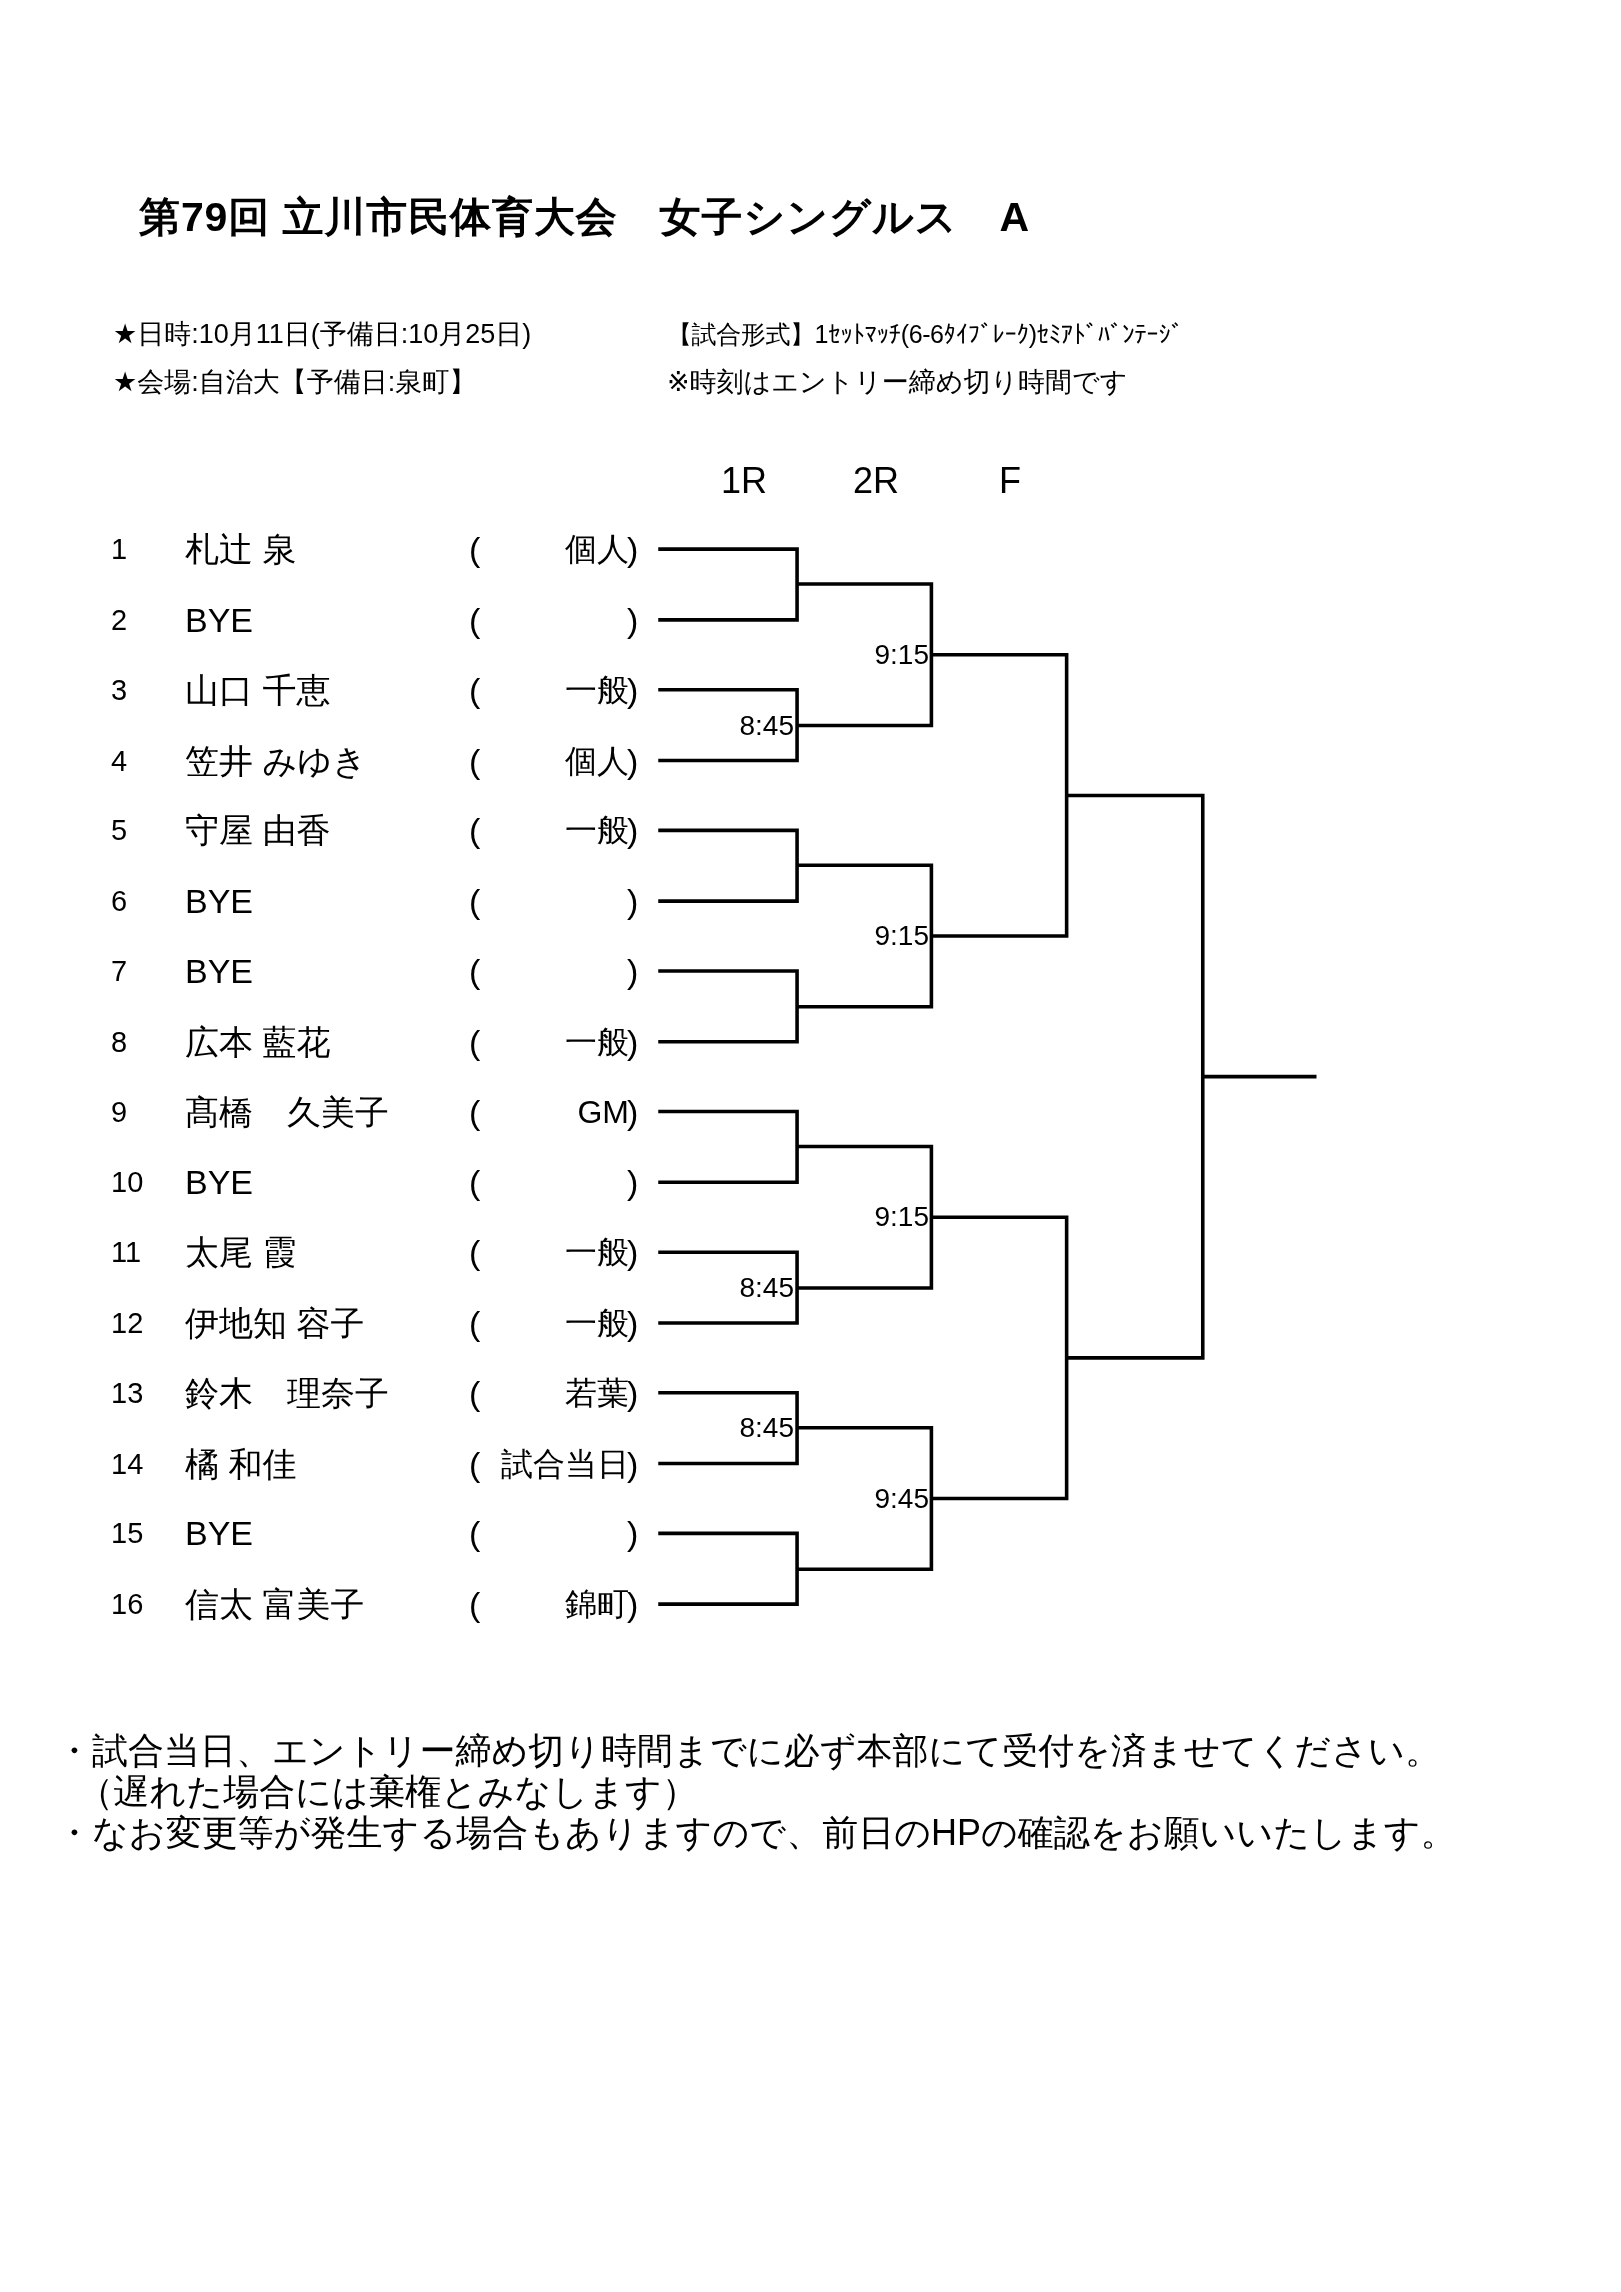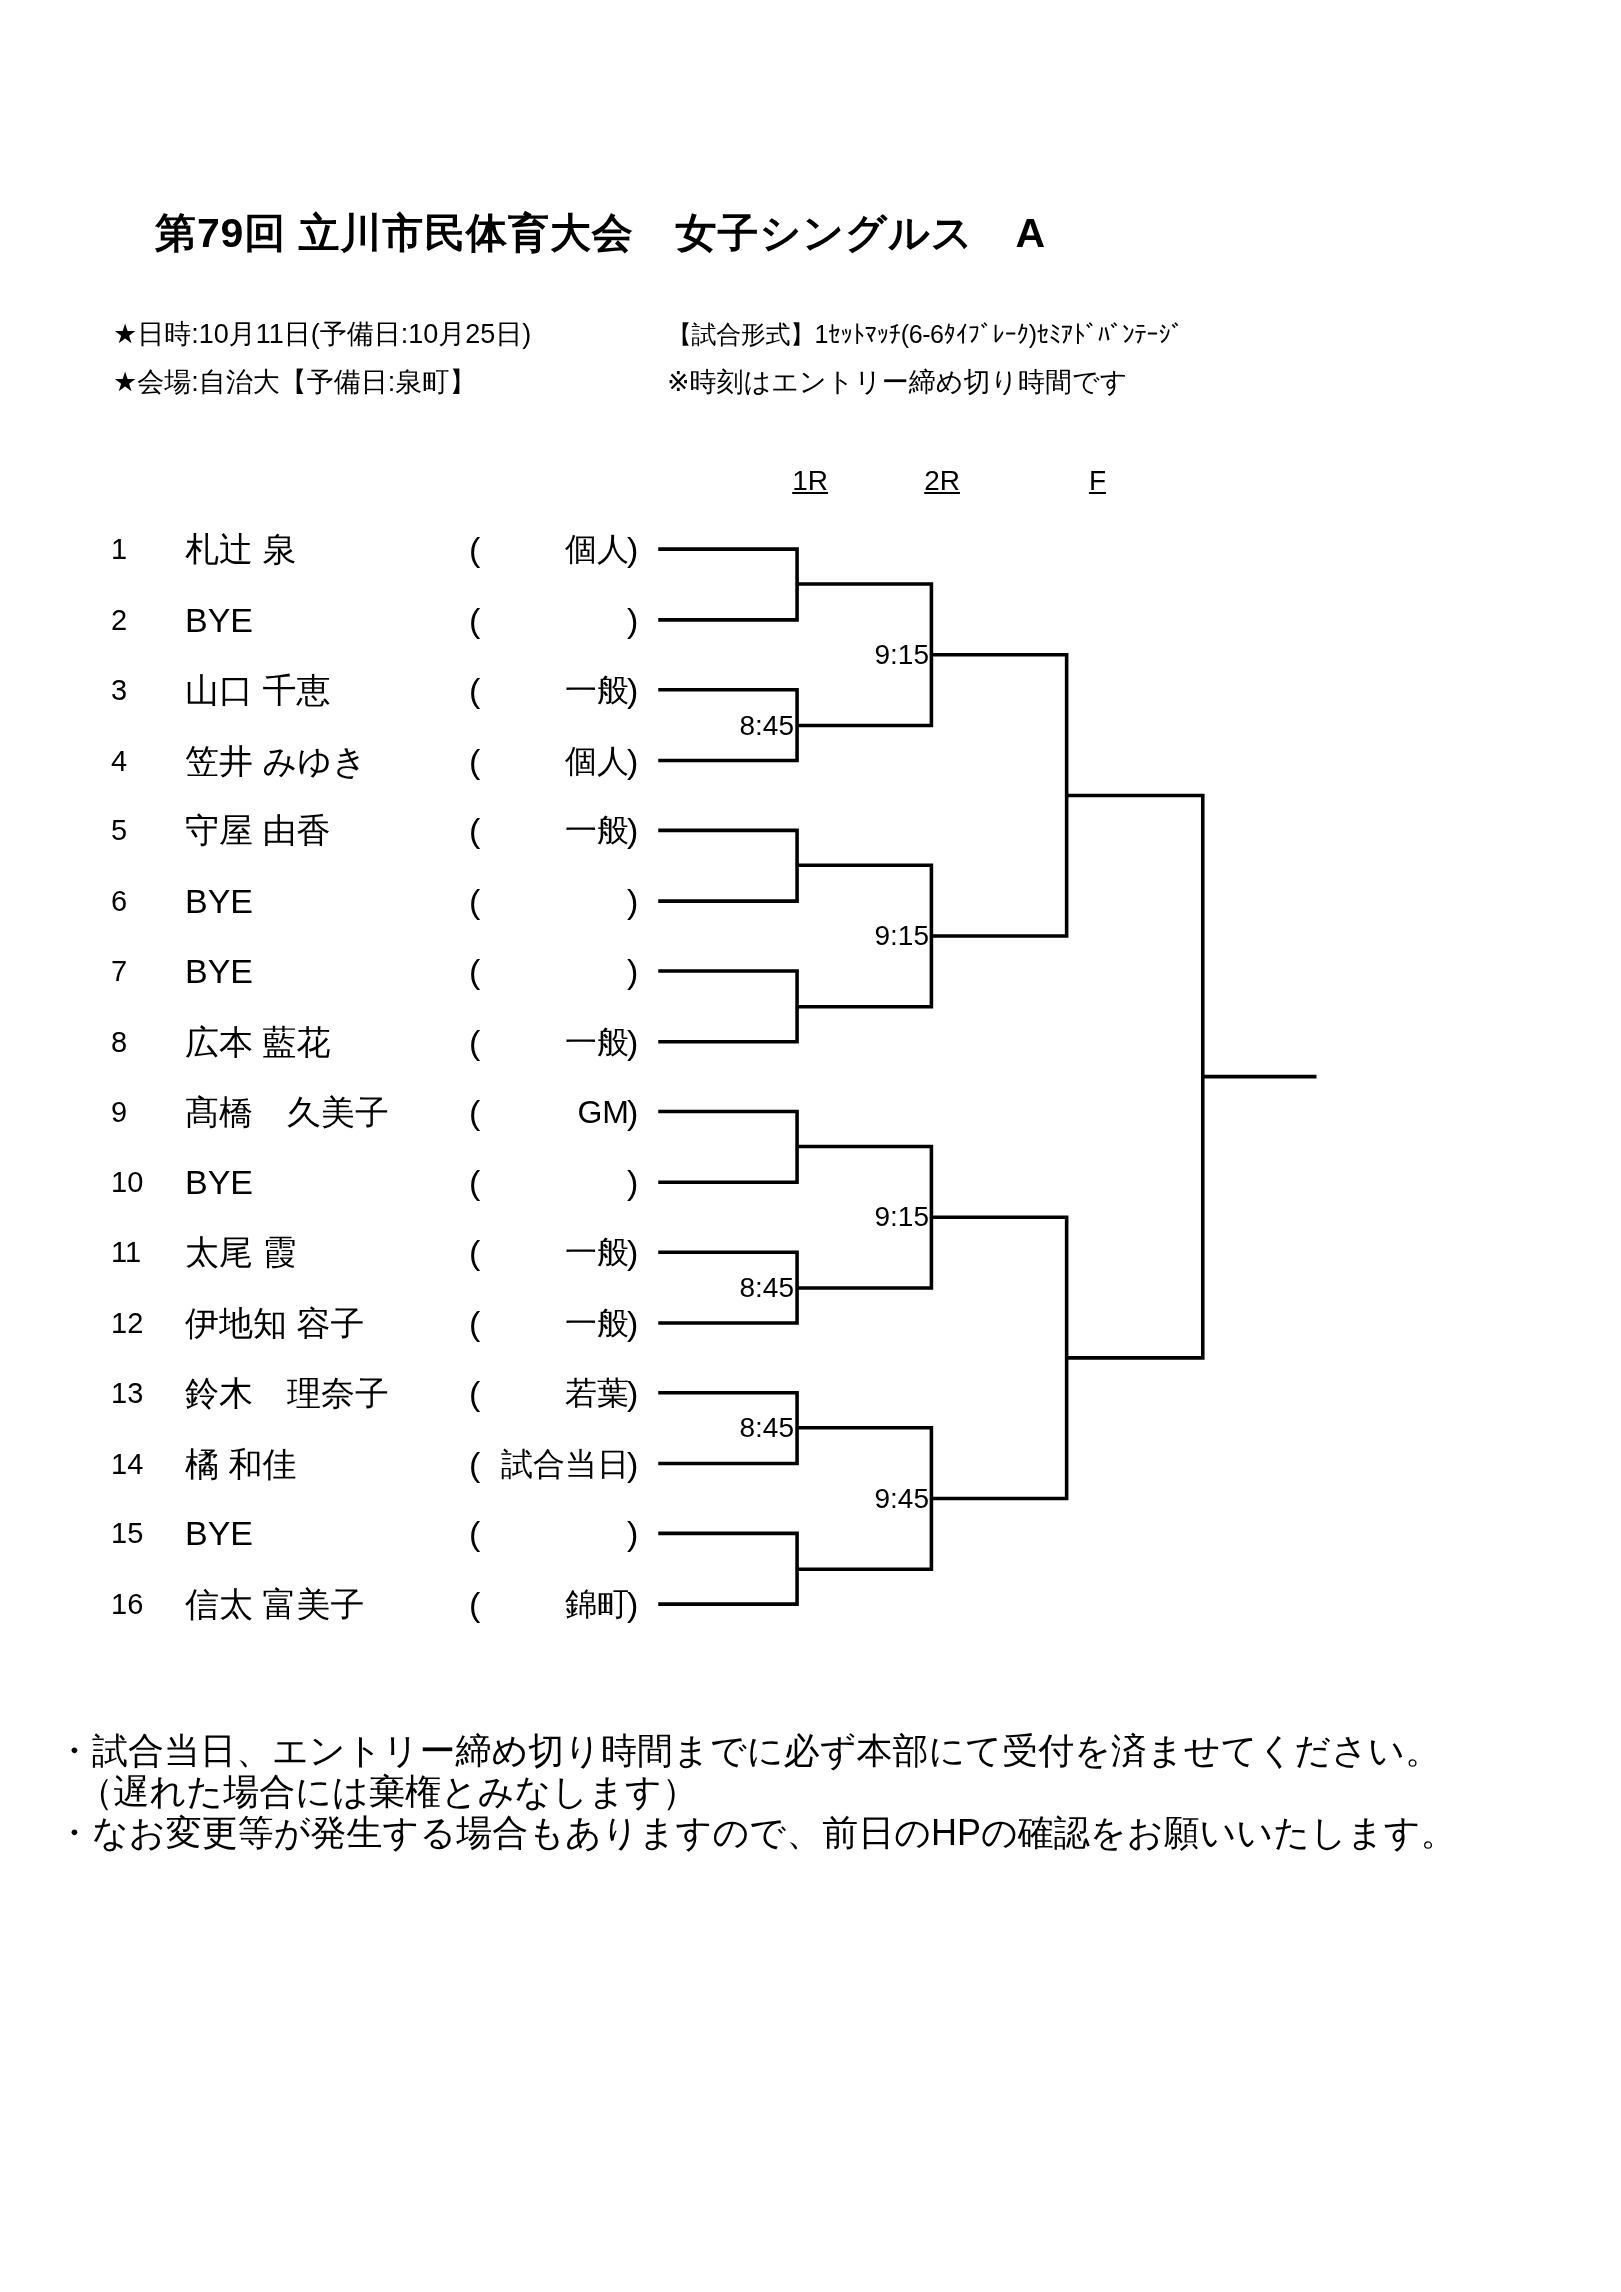--- a/index.html
+++ b/index.html
@@ -8,36 +8,35 @@
     width: 1621px;
     height: 2293px;
     background: #ffffff;
     overflow: hidden;
     font-family: "Liberation Sans", "DejaVu Sans", sans-serif;
     color: #000000;
   }
   .title {
     position: absolute;
     left: 139px; top: 190px;
-    margin: 16px;
+    margin: 0;
     font-size: 41px;
     font-weight: bold;
     letter-spacing: 0.9px;
     white-space: nowrap;
   }
   .info-line { position: absolute; height: 38px; line-height: 38px; font-size: 27px; white-space: nowrap; }
   .info-left  { position: absolute; left: 97px; margin-left: 16px; }
   .info-right { position: absolute; left: 667px; }
   .info-right.small { font-size: 25px; letter-spacing: -0.4px; }
   .round-header {
     position: absolute;
     top: 462px; width: 107px; height: 38px;
-    line-height: 38px; text-align: right;
-    font-size: 28px;
-    text-decoration: underline;
+    line-height: 38px; text-align: left;
+    font-size: 36px;
   }
   .bracket-svg { position: absolute; left: 0; top: 0; }
   .row { position: absolute; left: 0; width: 658px; height: 38px; line-height: 38px; }
   .row .no   { position: absolute; left: 111px; font-size: 29px; }
   .row .nm   { position: absolute; left: 185px; font-size: 34px; white-space: nowrap; }
   .row .po   { position: absolute; left: 469px; font-size: 34px; }
   .row .pc   { position: absolute; left: 627px; font-size: 34px; }
   .row .club { position: absolute; left: 486px; width: 143px; text-align: right; font-size: 32px; white-space: nowrap; }
   .time-label {
     position: absolute;

